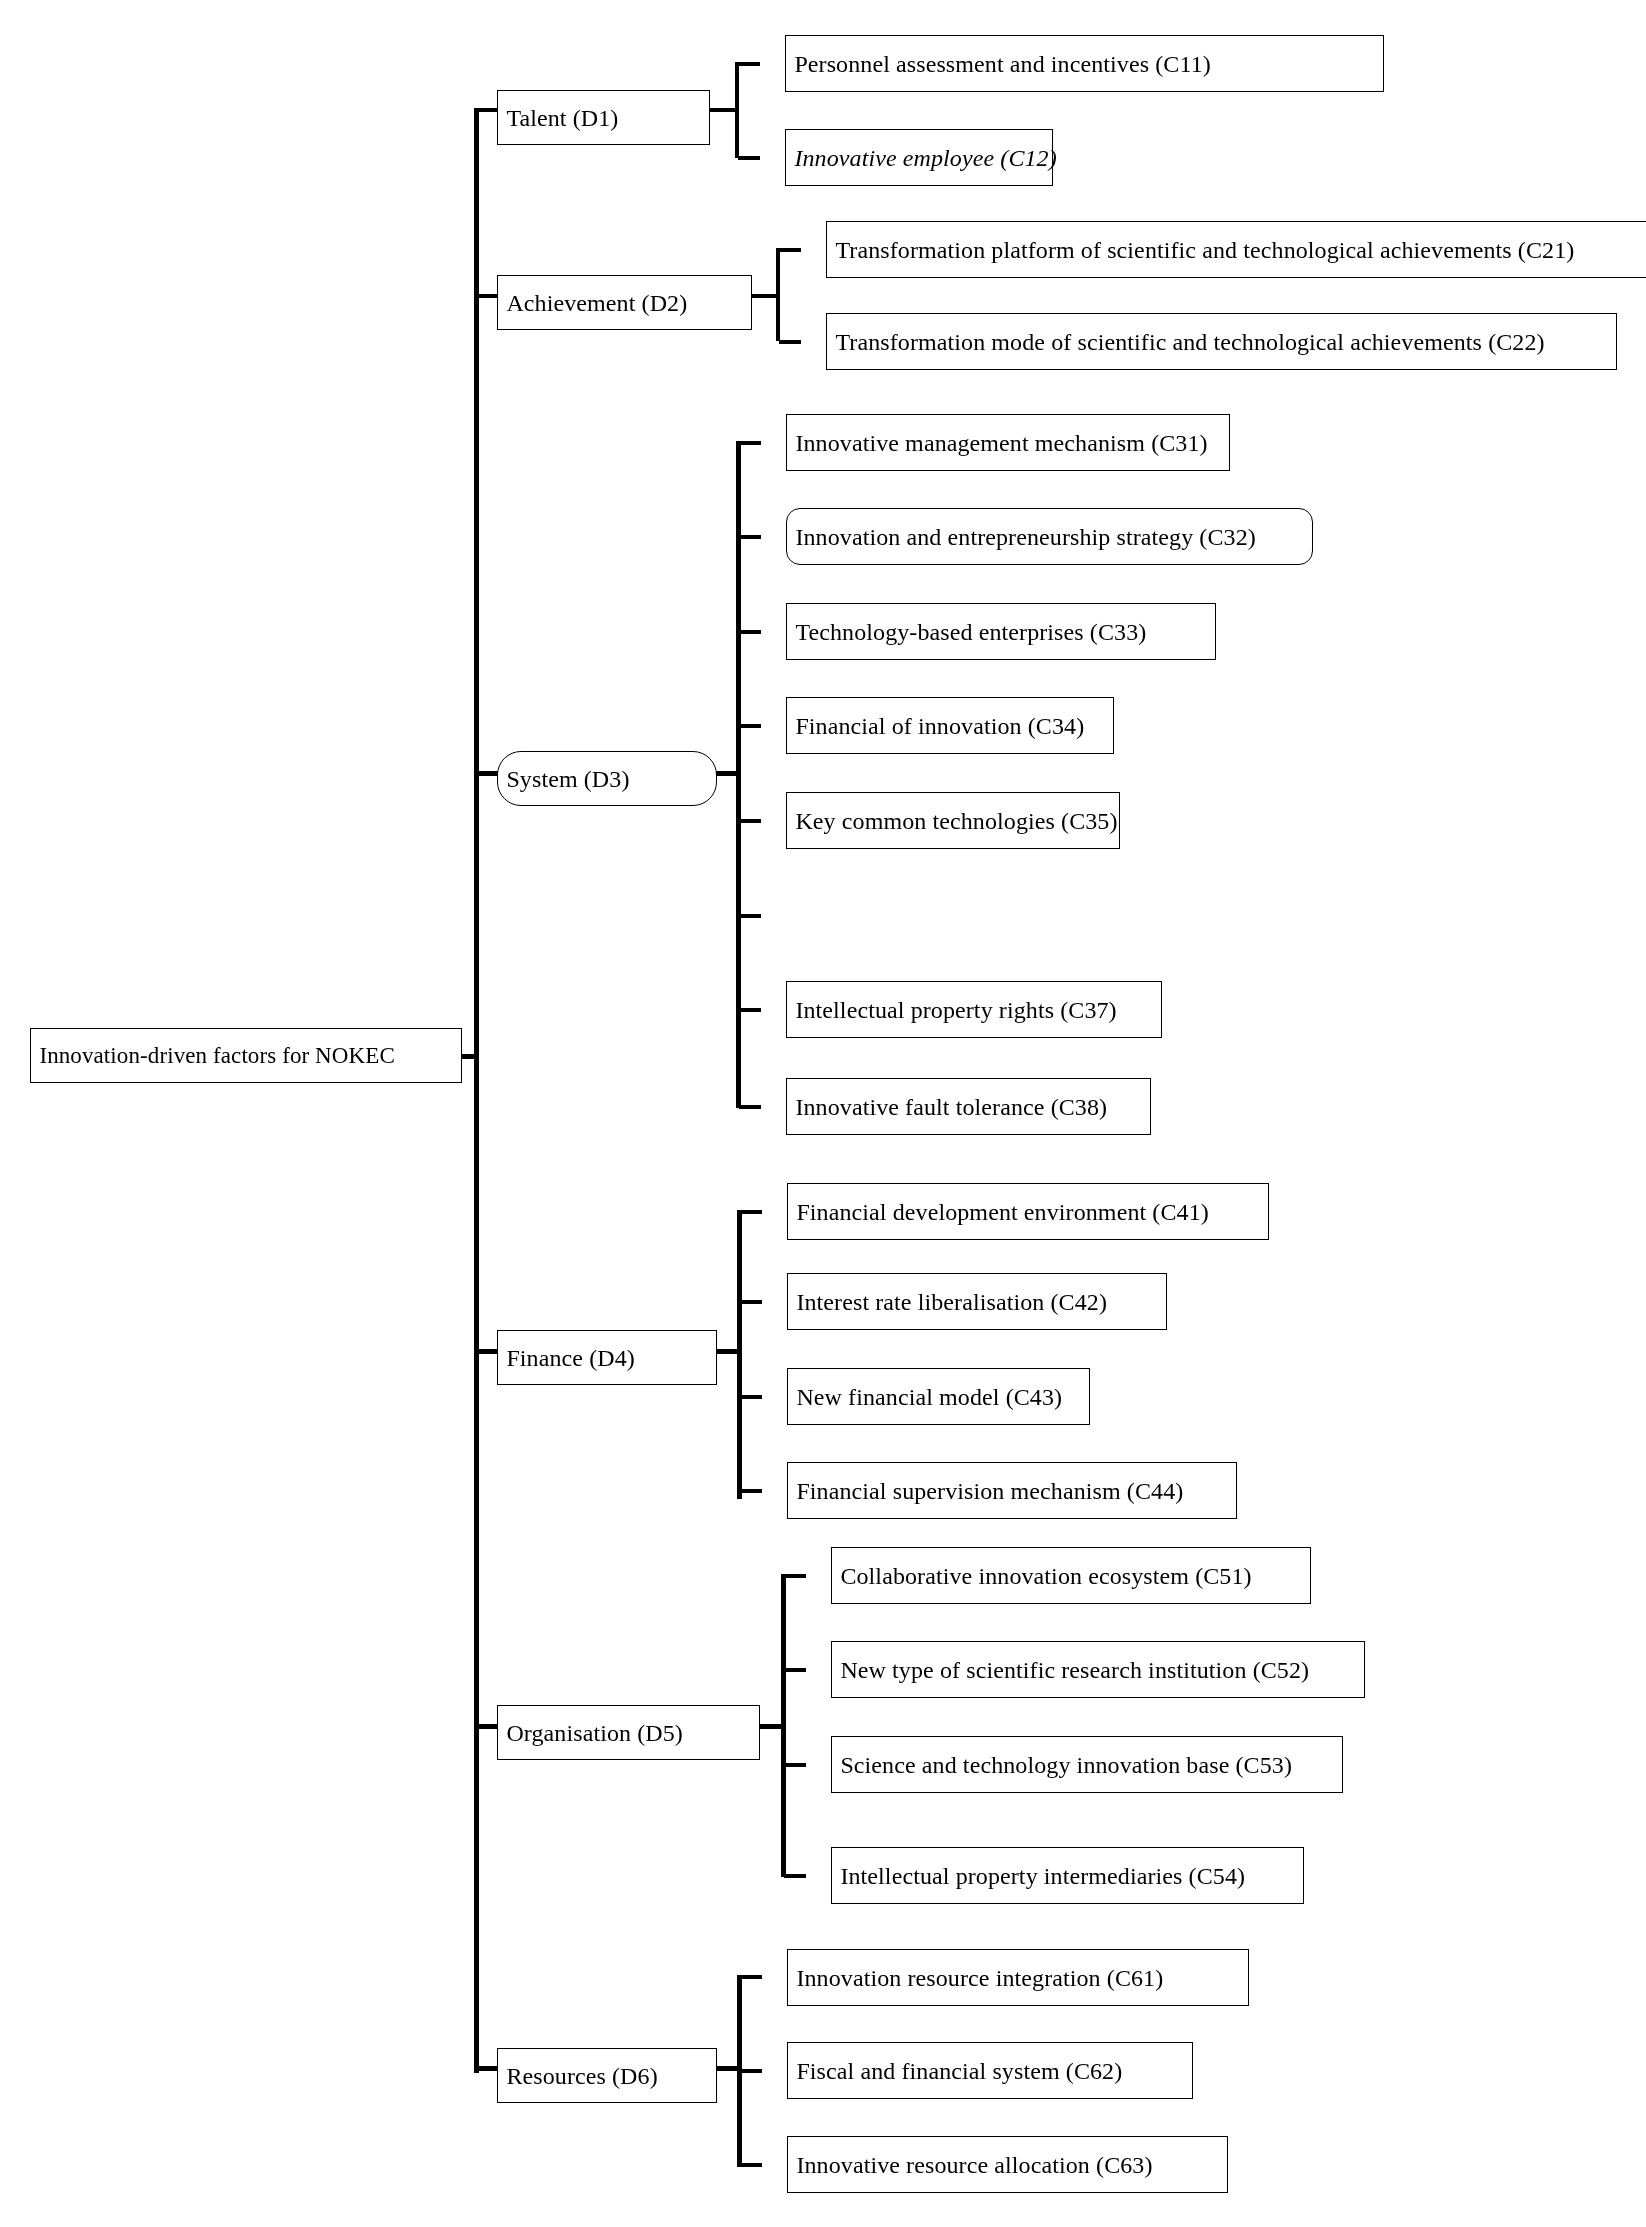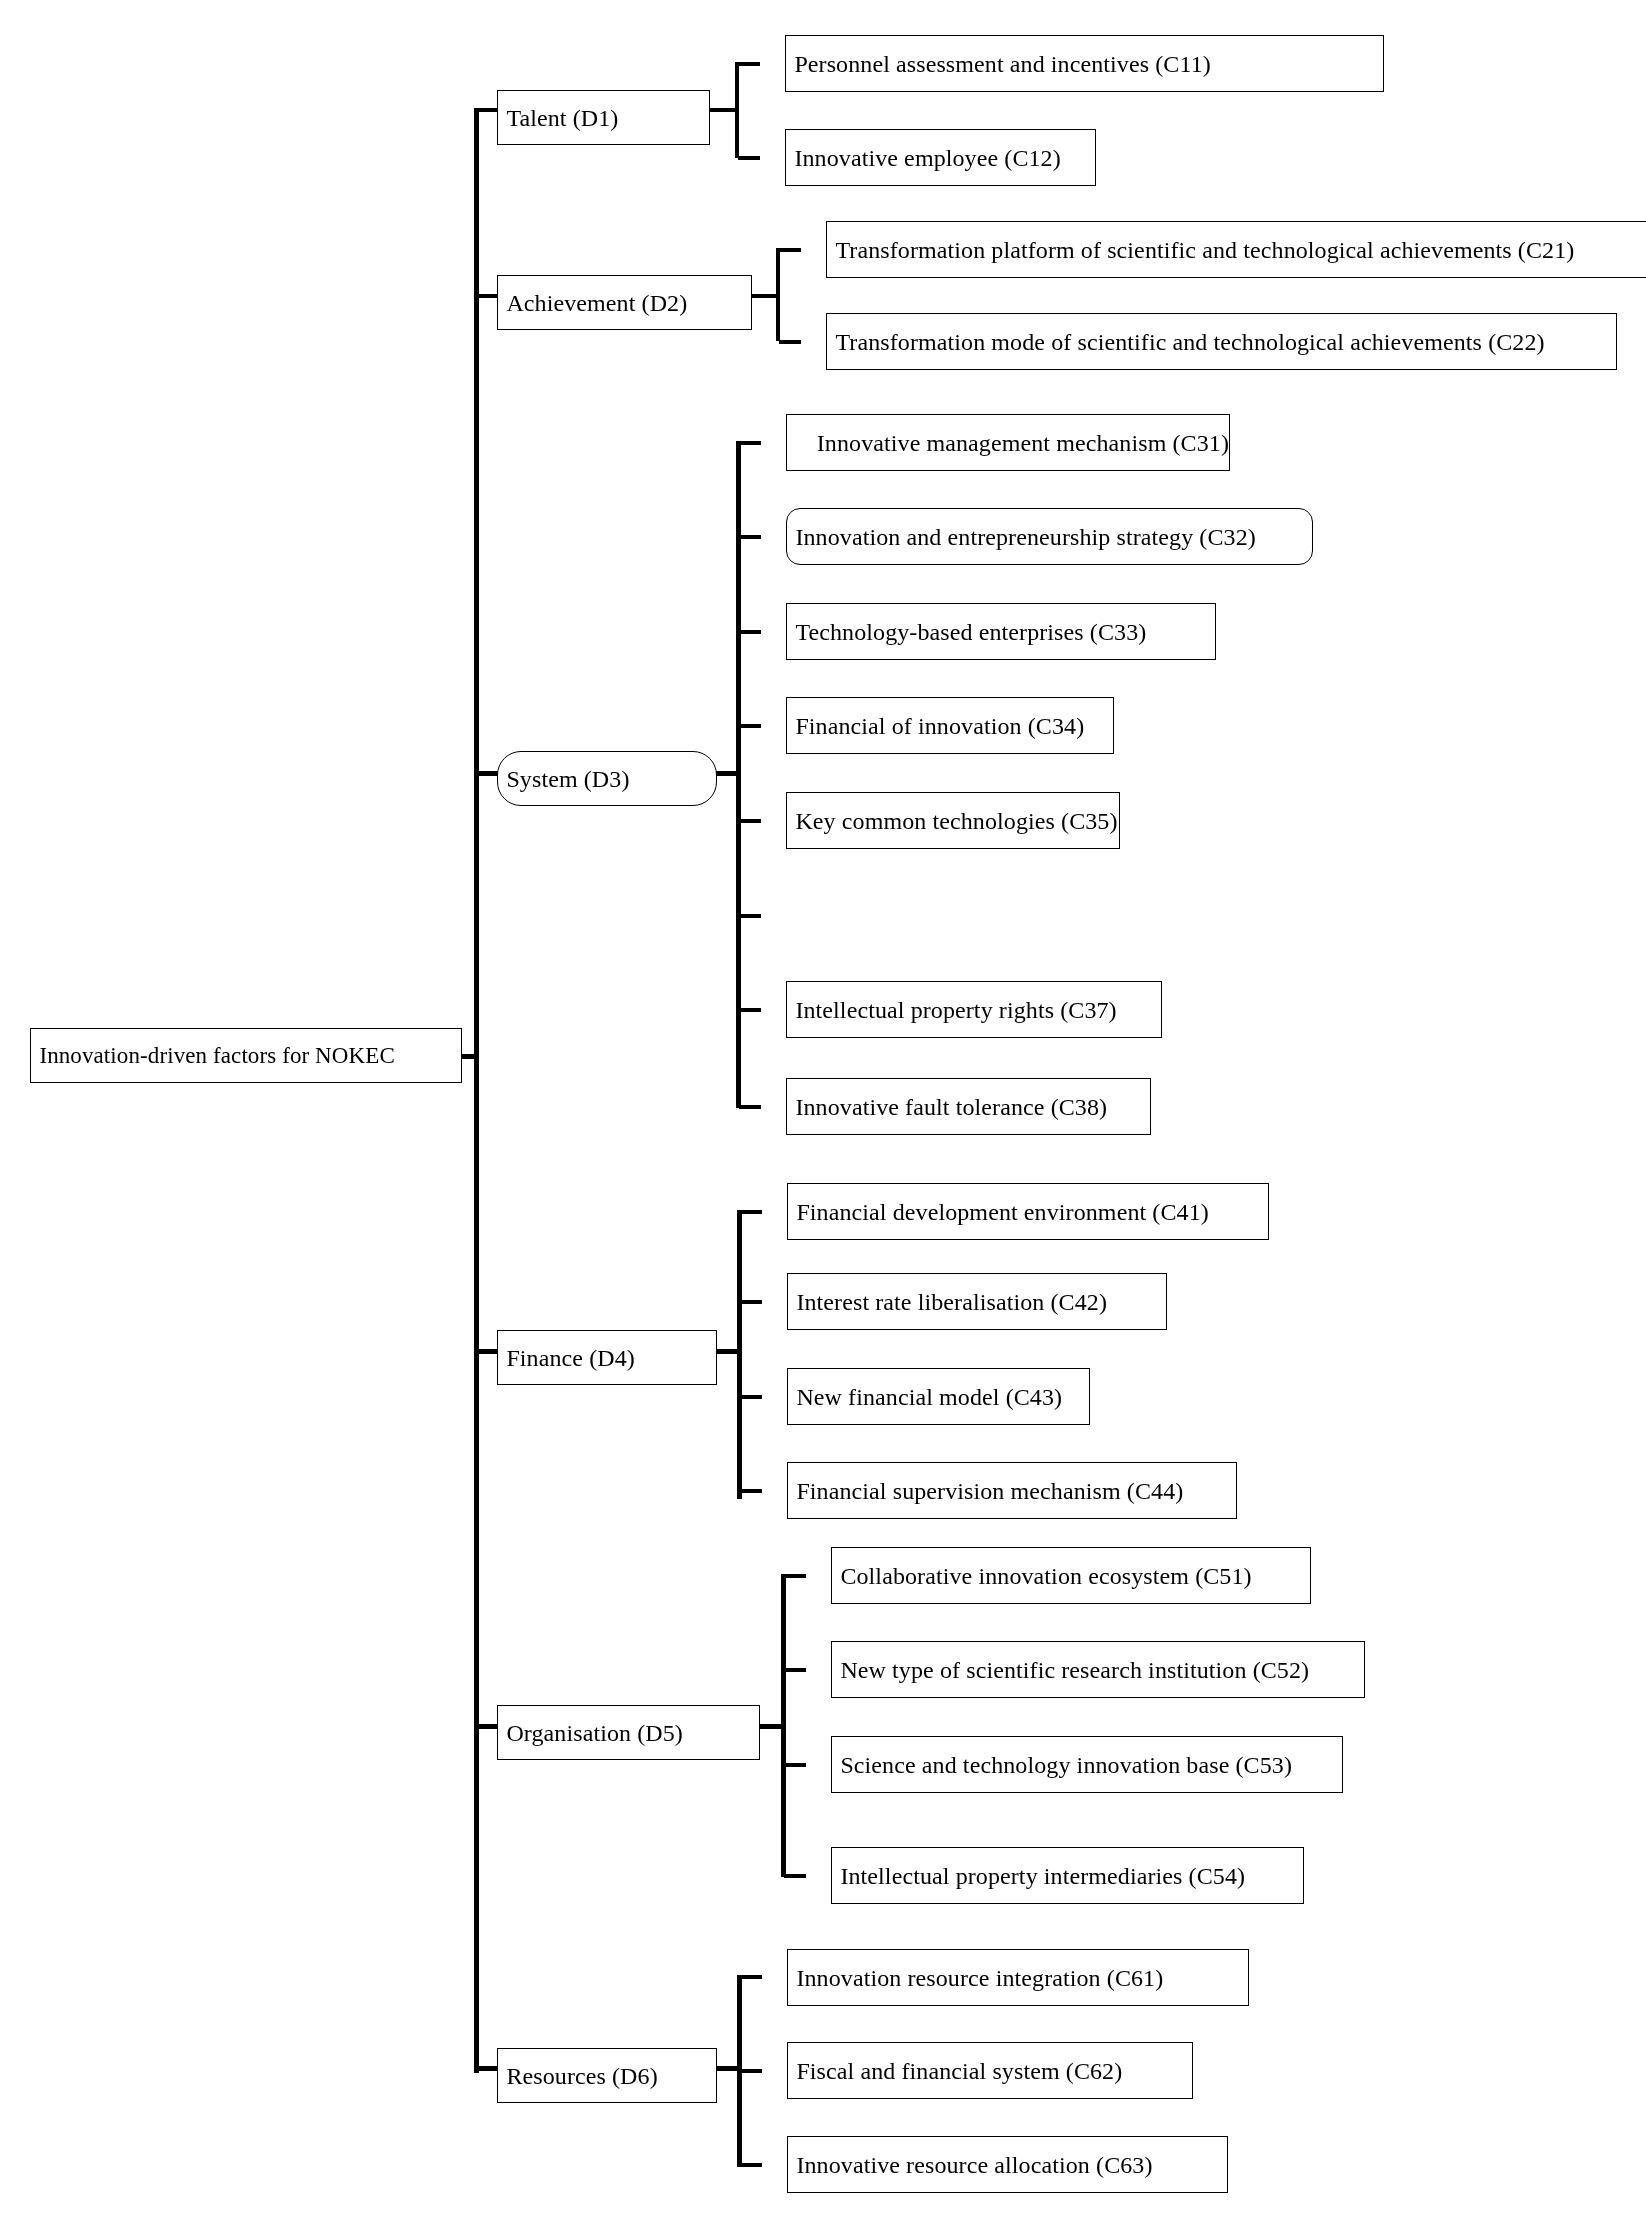--- a/index.html
+++ b/index.html
@@ -46,21 +46,21 @@
 
   <div class="hline" style="left:709px; top:108px; width:30px; height:4.2px;"></div>
   <div class="vline" style="left:735px; top:62px; width:4.2px; height:96px;"></div>
 
   <div class="hline" style="left:738px; top:62px; width:21.6px; height:3.6px;"></div>
   <div class="node leaf" style="left:757px; top:35px; width:599px;">
     <span class="txt">Personnel assessment and incentives (C11)</span>
   </div>
 
   <div class="hline" style="left:738px; top:156px; width:21.6px; height:3.6px;"></div>
-  <div class="node leaf" style="left:757px; top:129px; width:311px;">
+  <div class="node leaf" style="left:757px; top:129px; width:268px;font-style:italic;">
     <span class="txt">Innovative  employee (C12)</span>
   </div>
 
   <div class="hline" style="left:478px; top:294px; width:20.4px; height:4.2px;"></div>
   <div class="node dim" style="left:497px; top:268px; width:255px;">
     <span class="txt">Achievement (D2)</span>
   </div>
   <div class="hline" style="left:751px; top:294px; width:29px; height:4.2px;"></div>
   <div class="vline" style="left:776px; top:248px; width:4.2px; height:93px;"></div>
 
@@ -75,21 +75,21 @@
   </div>
 
   <div class="hline" style="left:478px; top:771px; width:20.4px; height:5.4px;"></div>
   <div class="node dim" style="left:497px; top:744px; width:220px;border-radius:24px;">
     <span class="txt">System (D3)</span>
   </div>
   <div class="hline" style="left:716px; top:771px; width:24px; height:5.4px;"></div>
   <div class="vline" style="left:736px; top:441px; width:4.8px; height:667px;"></div>
 
   <div class="hline" style="left:739px; top:441px; width:21.6px; height:3.6px;"></div>
-  <div class="node leaf" style="left:758px; top:414px; width:444px;justify-content:flex-end;">
+  <div class="node leaf" style="left:758px; top:414px; width:444px;">
     <span class="txt">Innovative  management  mechanism (C31)</span>
   </div>
 
   <div class="hline" style="left:739px; top:535px; width:21.6px; height:3.6px;"></div>
   <div class="node leaf" style="left:758px; top:508px; width:527px;border-radius:14px;">
     <span class="txt">Innovation  and  entrepreneurship  strategy (C32)</span>
   </div>
 
   <div class="hline" style="left:739px; top:630px; width:21.6px; height:3.6px;"></div>
   <div class="node leaf" style="left:758px; top:603px; width:430px;">

